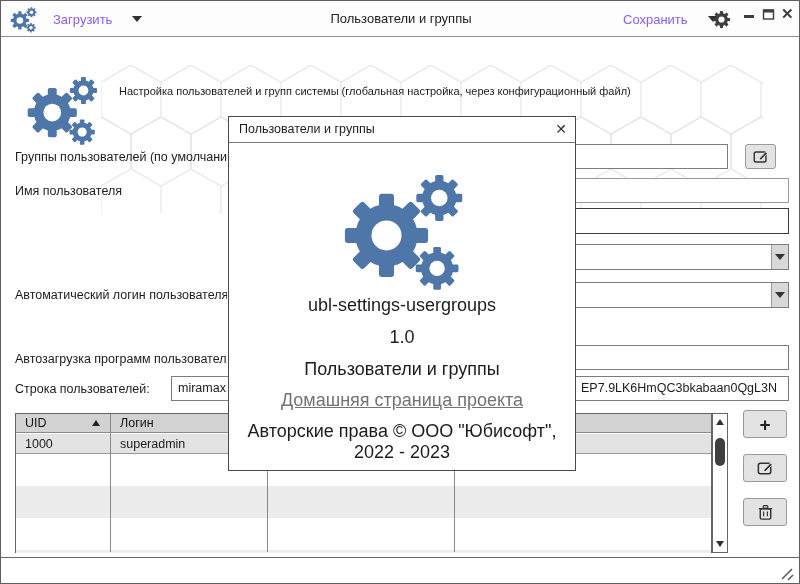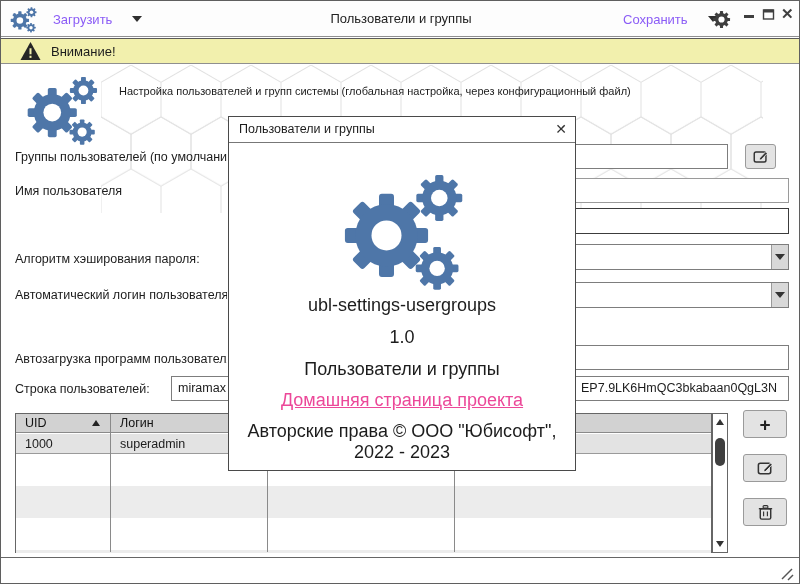--- a/index.html
+++ b/index.html
@@ -66,21 +66,21 @@
   .dialog{position:absolute;left:227px;top:115px;width:348px;height:355px;background:#fff;border:1px solid #4a4a4a;z-index:5;}
   .dlg-title{position:absolute;left:0;top:0;width:100%;height:26px;border-bottom:1px solid #777;}
   .dlg-title .t{position:absolute;left:10px;top:5px;font-size:12.5px;}
   .dlg-close{position:absolute;right:8px;top:4px;font-size:14px;color:#333;cursor:default;}
   .dlg-logo{position:absolute;left:99px;top:48px;color:#4e76a8;}
   .dlg-line{position:absolute;left:0;width:100%;text-align:center;font-size:18px;color:#1c1c1c;}
   .dlg-appid{top:178px;}
   .dlg-ver{top:210px;}
   .dlg-name{top:242px;}
   .dlg-link{top:273px;}
-  .dlg-link a{color:#ec4899;text-decoration:underline;}
+  .dlg-link a{color:#737373;text-decoration:underline;}
   .dlg-copy{top:304px;}
 </style>
 </head>
 <body>
 
 <div class="window">
 
   <svg width="0" height="0" style="position:absolute" aria-hidden="true">
     <defs>
       <g id="gear">
@@ -133,28 +133,20 @@
     </div>
     <div class="winctl wc-max">
       <svg width="13" height="13" viewBox="0 0 13 13">
           <rect x="1.5" y="2" width="10" height="9" fill="none" stroke="#3f3f3f" stroke-width="1.4"></rect>
           <rect x="1.5" y="1.5" width="10" height="3" fill="#3f3f3f"></rect>
         </svg>
     </div>
     <div class="winctl wc-close">✕</div>
   </div>
 
-  <div class="warnbar">
-    <svg class="wicon" width="23" height="20" viewBox="0 0 24 22">
-      <path d="M12 1 L23 21 H1 Z" fill="#262626"></path>
-      <rect x="10.9" y="8" width="2.2" height="6.6" fill="#f2f0ad"></rect>
-      <rect x="10.9" y="16.2" width="2.2" height="2.4" fill="#f2f0ad"></rect>
-    </svg>
-    <span class="wtext">Внимание!</span>
-  </div>
 
   <svg class="hexbg" width="662" height="148">
     <defs>
       <pattern id="hexp" width="60" height="103.8" patternUnits="userSpaceOnUse">
         <g fill="none" stroke="#dcdcdc" stroke-width="1">
           <path d="M30 0 L60 17.3 L60 51.9 L30 69.2 L0 51.9 L0 17.3 Z"></path>
           <path d="M30 0 L60 17.3 L60 51.9 L30 69.2 L0 51.9 L0 17.3 Z" transform="translate(30,51.9)"></path>
           <path d="M30 0 L60 17.3 L60 51.9 L30 69.2 L0 51.9 L0 17.3 Z" transform="translate(-30,51.9)"></path>
         </g>
       </pattern>
@@ -174,21 +166,20 @@
       <rect x="2.5" y="4.5" width="13" height="11" rx="2" fill="none" stroke="#333" stroke-width="1.6"></rect>
       <path d="M8.5 11.2 L15.2 4.2 L17 6 L10.3 13 L8 13.6 Z" fill="#333" stroke="#fff" stroke-width="0.8"></path>
     </svg>
   </div>
 
   <div class="flabel" style="top:183px">Имя пользователя</div>
   <div class="finput" style="left:230px;top:177px;width:558px;height:25px;border-color:#9a9a9a"></div>
 
   <div class="finput" style="left:230px;top:207px;width:558px;height:26px;border-color:#3c3c3c"></div>
 
-  <div class="flabel" style="top:251px">Алгоритм хэширования пароля:</div>
   <div class="combo" style="left:230px;top:243px;width:558px;height:26px">
     <div class="cbtn">
         <span class="caret"></span>
       </div>
   </div>
 
   <div class="flabel" style="top:287px">Автоматический логин пользователя</div>
   <div class="combo" style="left:230px;top:281px;width:558px;height:26px">
     <div class="cbtn">
         <span class="caret"></span>

